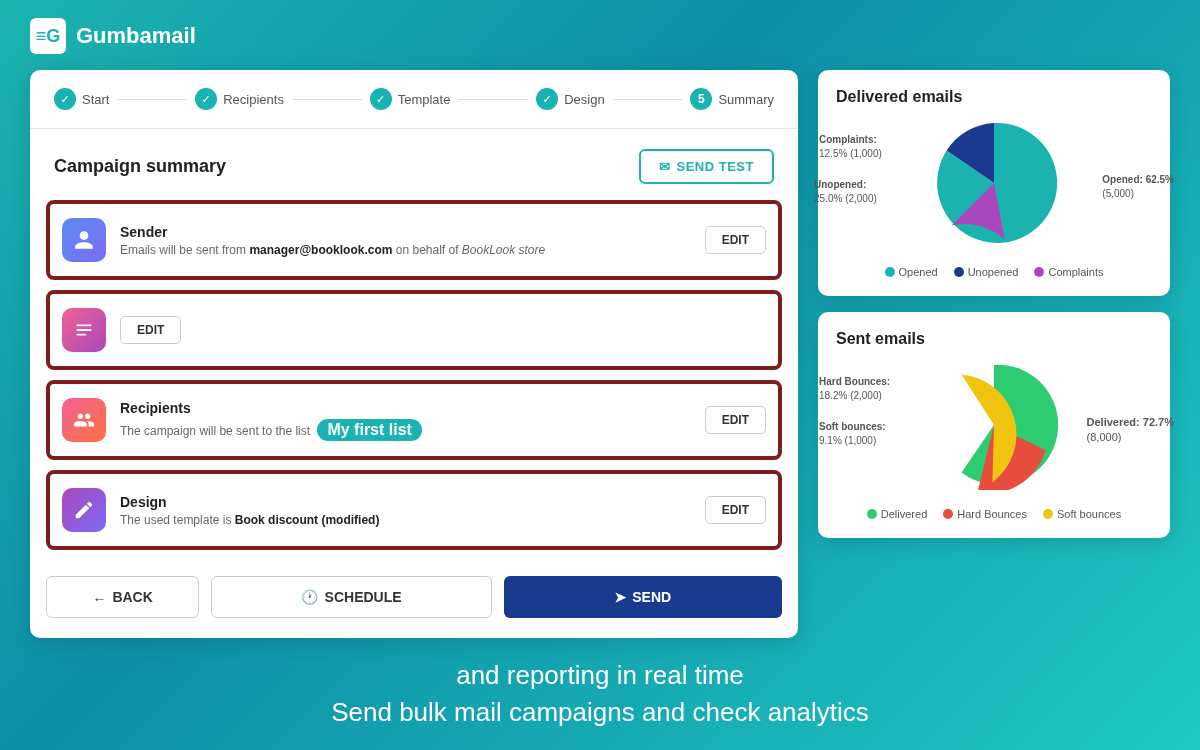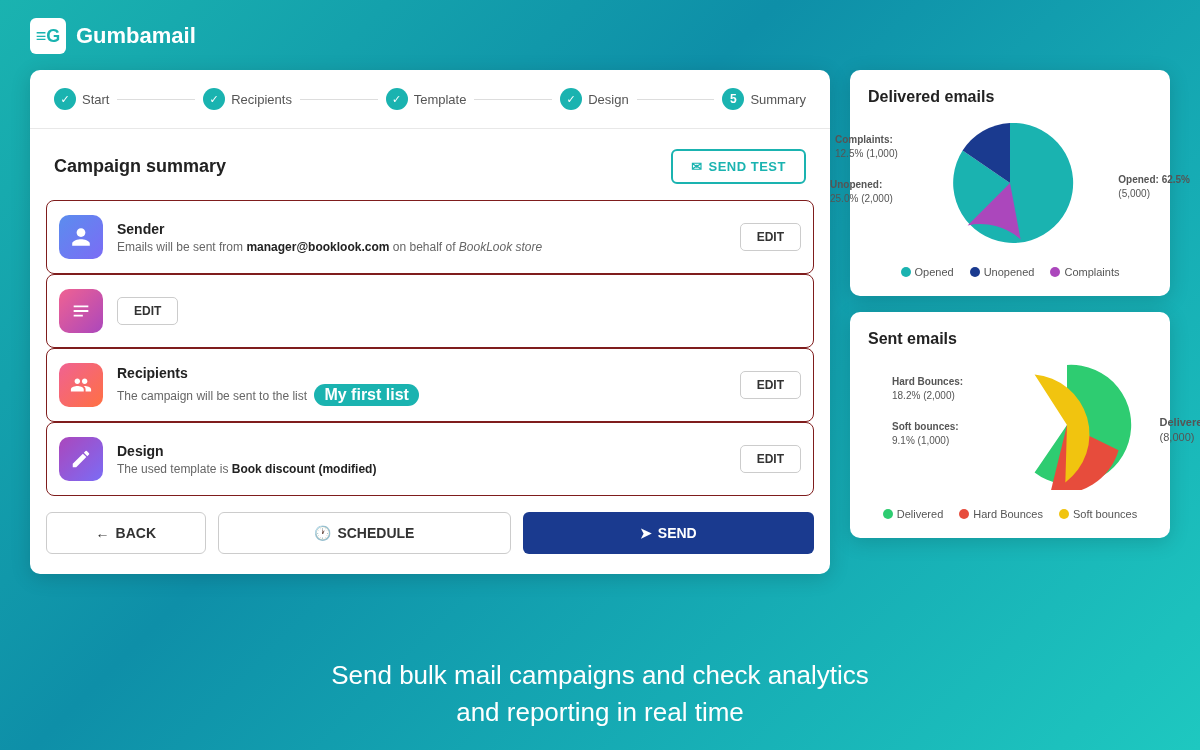--- a/index.html
+++ b/index.html
@@ -104,22 +104,23 @@
       letter-spacing: 0.5px;
     }
     
     .summary-items {
       padding: 0 16px;
     }
     .summary-item {
       display: flex;
       align-items: center;
       padding: 14px 12px;
-      border: 1px solid #7f1d1d;
+      border: 4px solid #7f1d1d;
       border-radius: 8px;
+      margin-bottom: 10px;
       gap: 14px;
     }
     .item-icon {
       width: 44px; height: 44px;
       border-radius: 10px;
       display: flex; align-items: center; justify-content: center;
       flex-shrink: 0;
       font-size: 20px;
       color: white;
     }
@@ -204,21 +205,21 @@
       padding: 12px;
       border-radius: 6px;
       font-size: 14px;
       font-weight: 700;
       color: white;
       cursor: pointer;
       display: flex; align-items: center; justify-content: center; gap: 6px;
     }
     
     .right-panels {
-      width: 320px;
+      width: 352px;
       display: flex;
       flex-direction: column;
       gap: 16px;
     }
     .chart-panel {
       background: white;
       border-radius: 10px;
       padding: 18px;
       box-shadow: 0 4px 20px rgba(0,0,0,0.15);
     }
@@ -419,21 +420,21 @@
         </div>
         <div class="legend-item" style="margin-left:10px;">
           <span class="legend-dot" style="background:#ab47bc;"></span>
           <span>Complaints</span>
         </div>
       </div>
     </div>
 
     <div class="chart-panel">
       <div class="chart-title">Sent emails</div>
-      <div style="position:relative; display:flex; align-items:center; justify-content:flex-end; padding: 0 20px;">
+      <div style="position:relative; display:flex; align-items:center; justify-content:center; padding: 0 20px;">
         <div style="position:relative;">
           
           <div style="position:absolute; left:-110px; top:15px; font-size:10px; color:#555; line-height:1.4;">
             <span style="font-weight:600;">Hard Bounces:</span><br>18.2% (2,000)
           </div>
           <div style="position:absolute; left:-110px; top:60px; font-size:10px; color:#555; line-height:1.4;">
             <span style="font-weight:600;">Soft bounces:</span><br>9.1% (1,000)
           </div>
           
           <div style="position:absolute; right:-115px; top:55px; font-size:11px; color:#555; line-height:1.4;">
@@ -463,15 +464,15 @@
           <span class="legend-dot" style="background:#f1c40f;"></span>
           <span>Soft bounces</span>
         </div>
       </div>
     </div>
 
   </div>
 </div>
 
 <div class="tagline">
+  <div>and reporting in real time</div>
   <div>Send bulk mail campaigns and check analytics</div>
-  <div>and reporting in real time</div>
 </div>
 
 </body></html>

